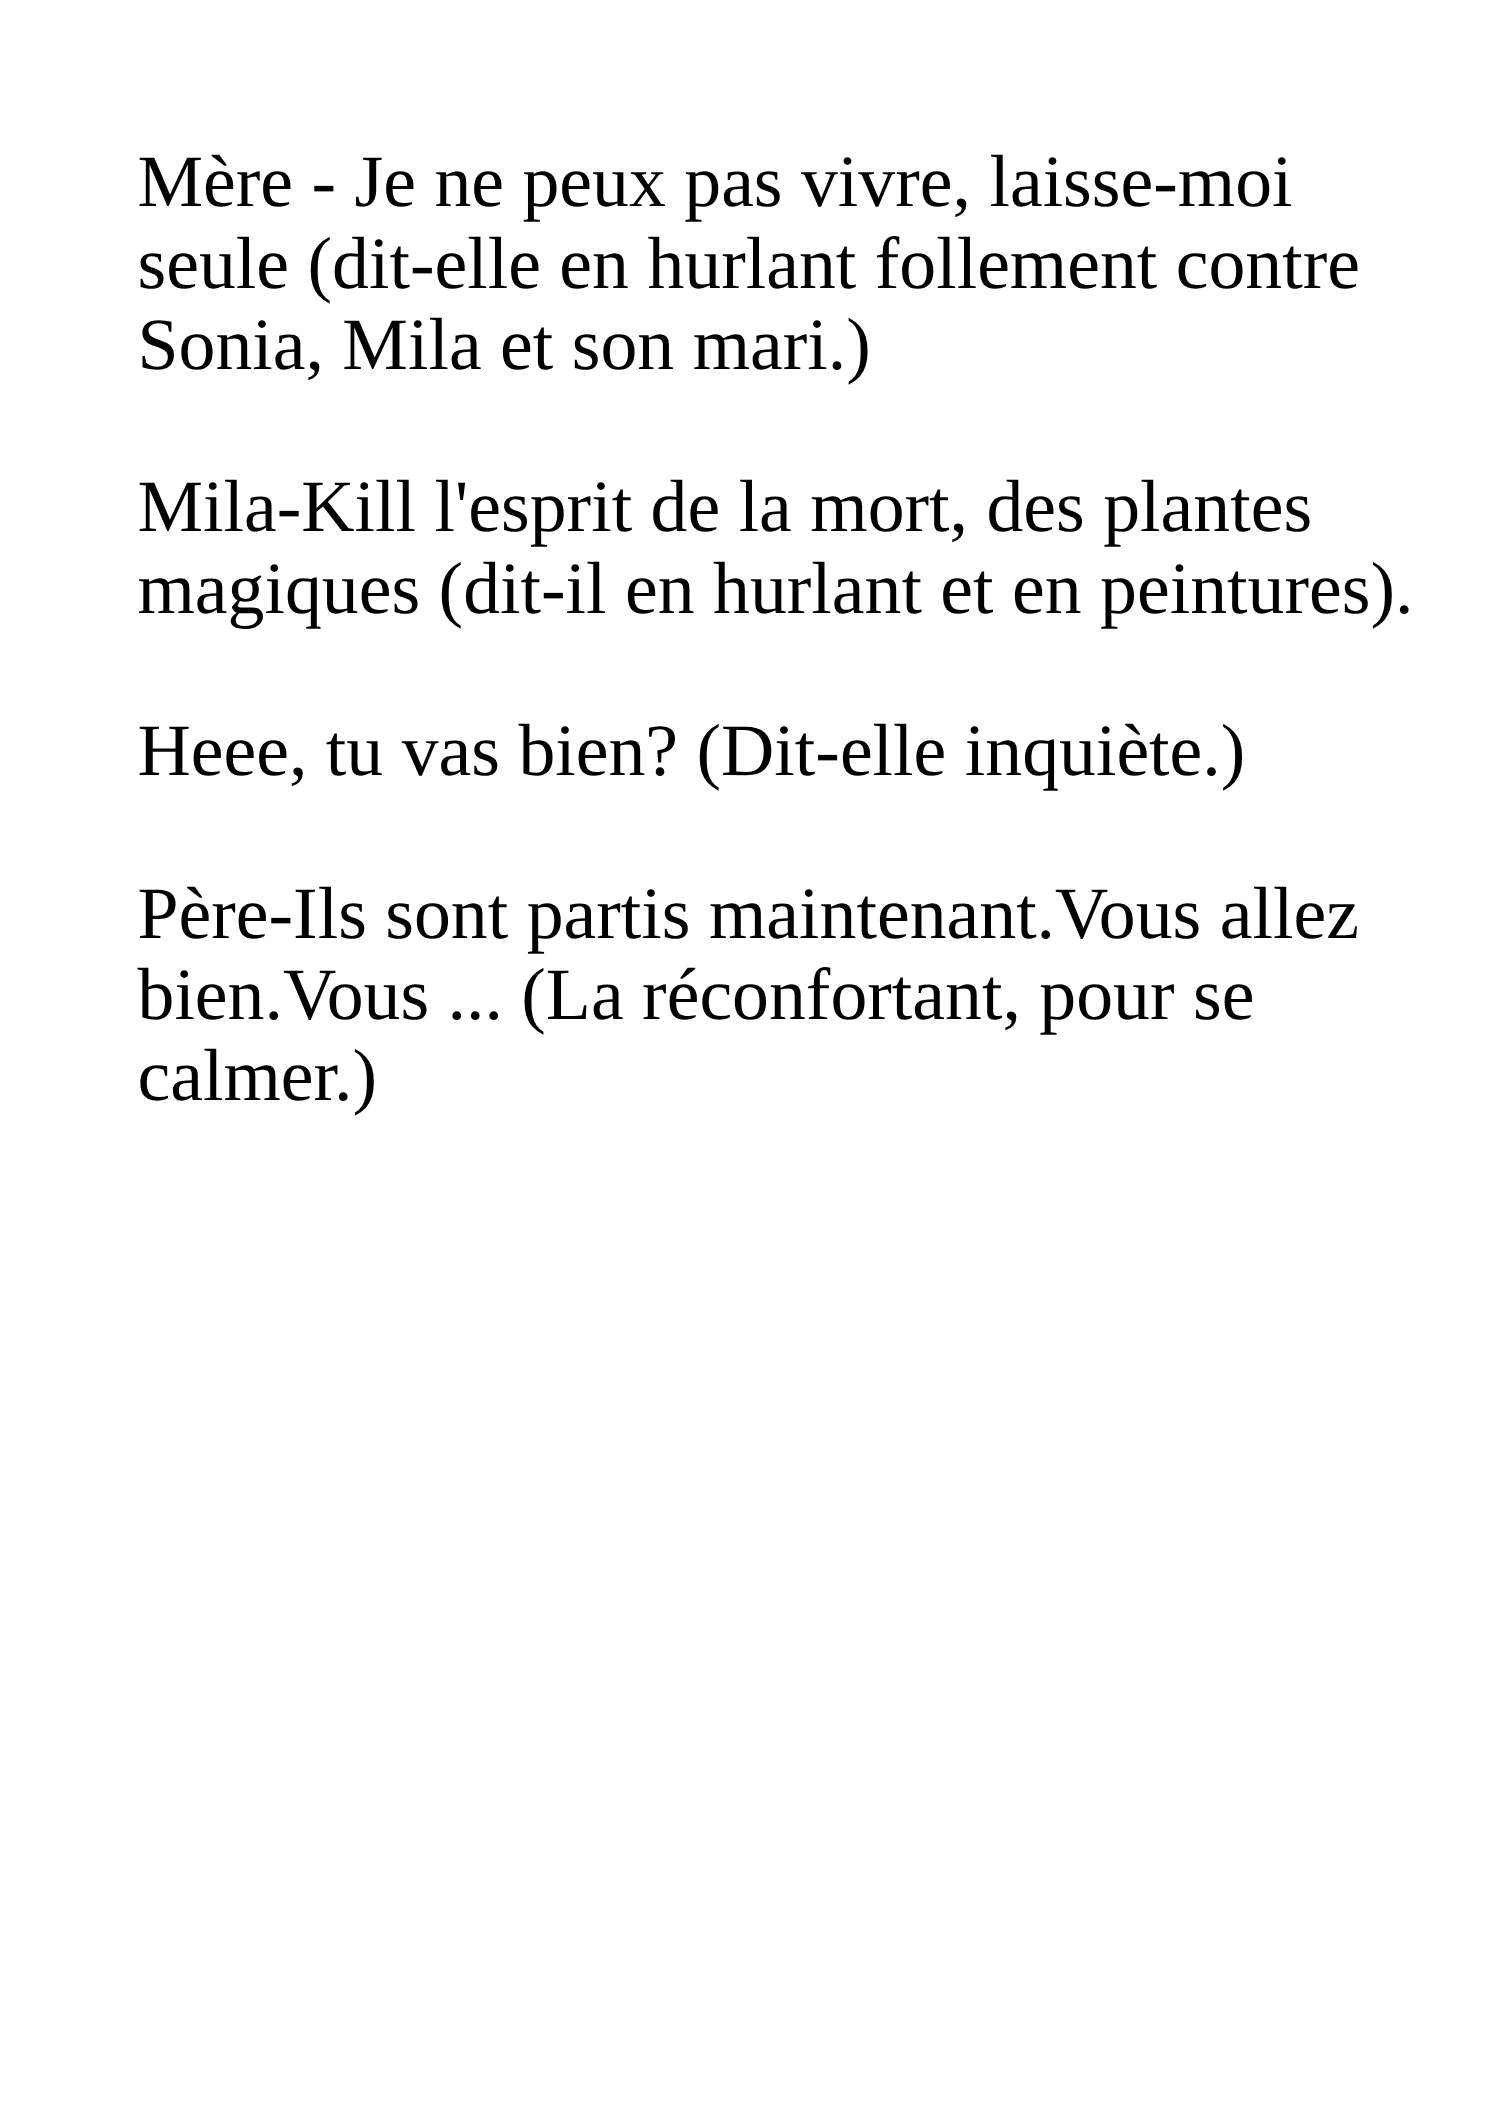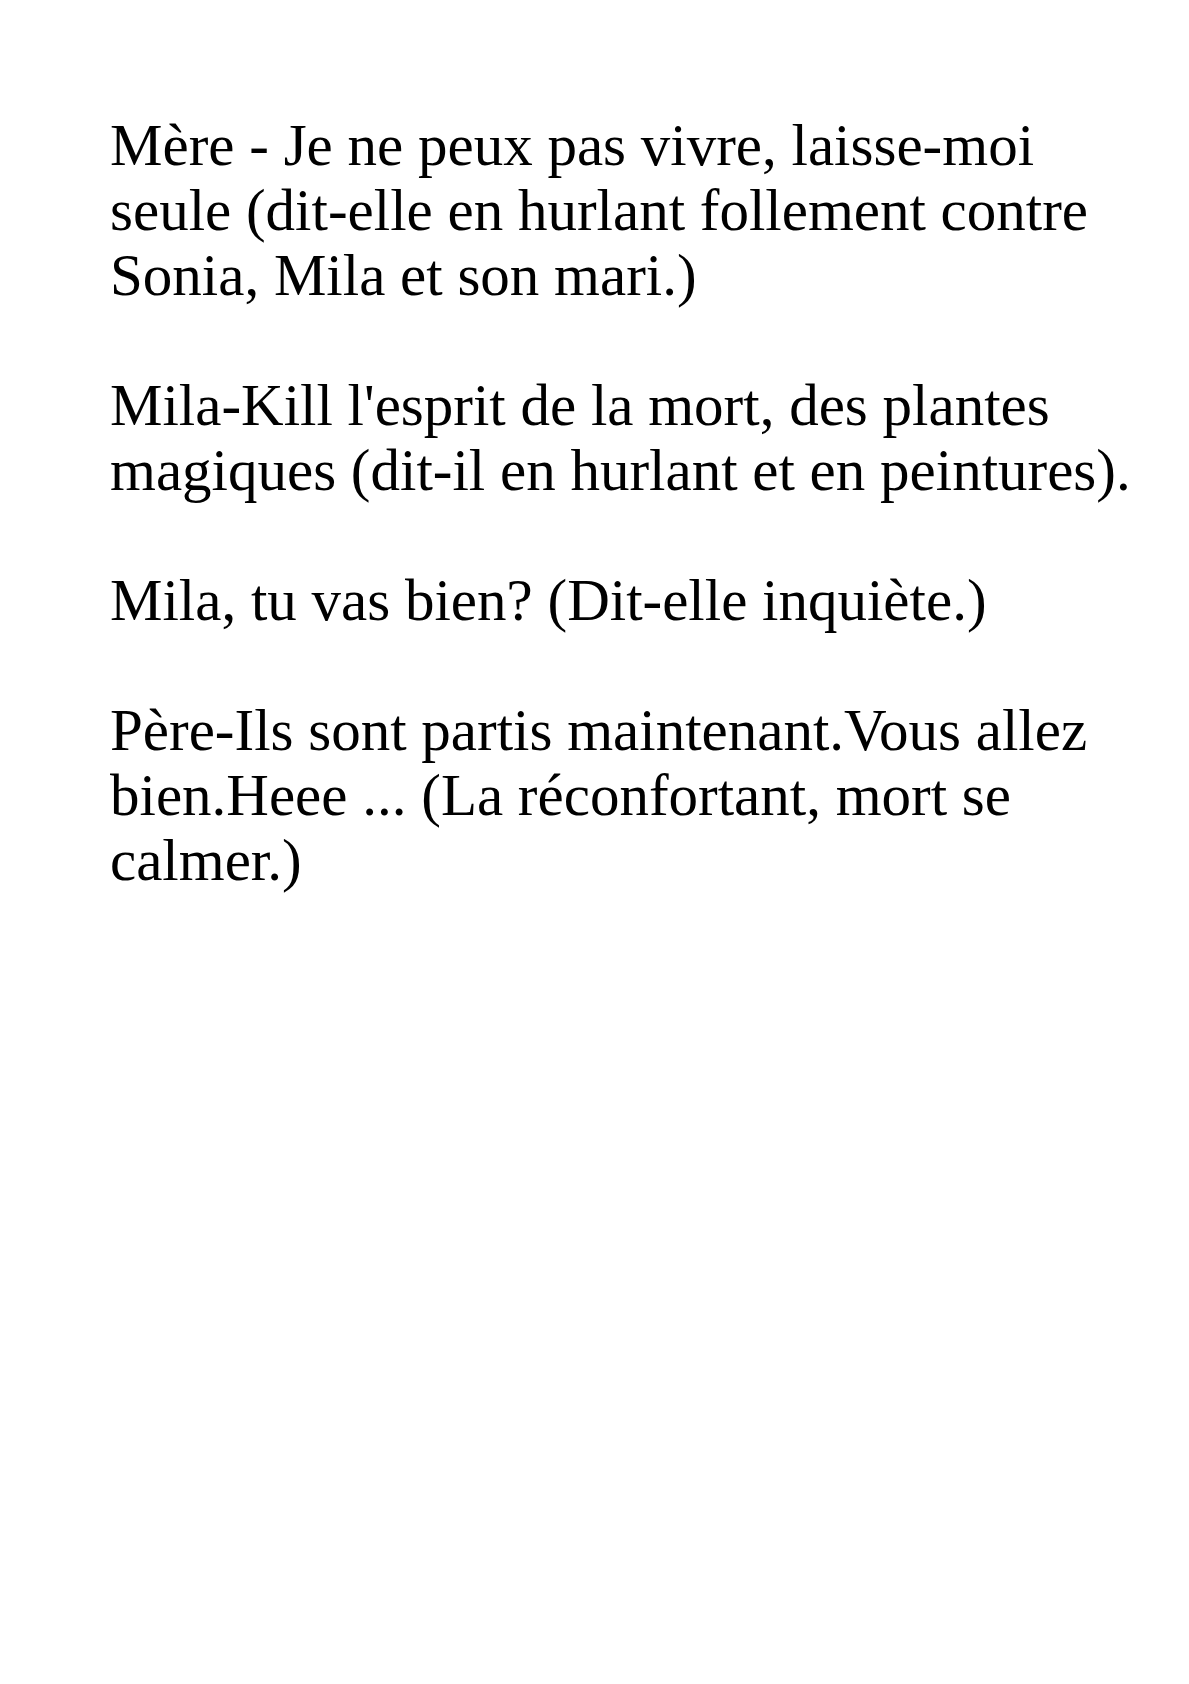--- a/index.html
+++ b/index.html
@@ -35,18 +35,18 @@
 </head>
 <body>
 
 <div class="page">
   <div class="content">
     <p>Mère - Je ne peux pas vivre, laisse-moi
 seule (dit-elle en hurlant follement contre
 Sonia, Mila et son mari.)</p>
     <p>Mila-Kill l'esprit de la mort, des plantes
 magiques (dit-il en hurlant et en peintures).</p>
-    <p>Mila, tu vas bien? (Dit-elle inquiète.)</p>
+    <p>Heee, tu vas bien? (Dit-elle inquiète.)</p>
     <p>Père-Ils sont partis maintenant.Vous allez
-bien.Heee ... (La réconfortant, mort se
+bien.Vous ... (La réconfortant, pour se
 calmer.)</p>
   </div>
 </div>
 
 </body></html>

